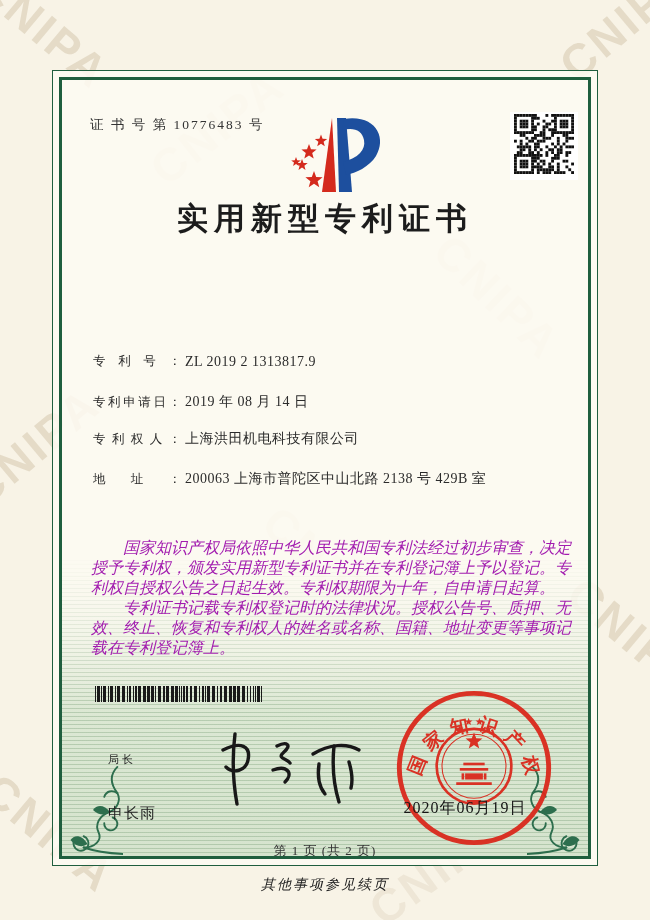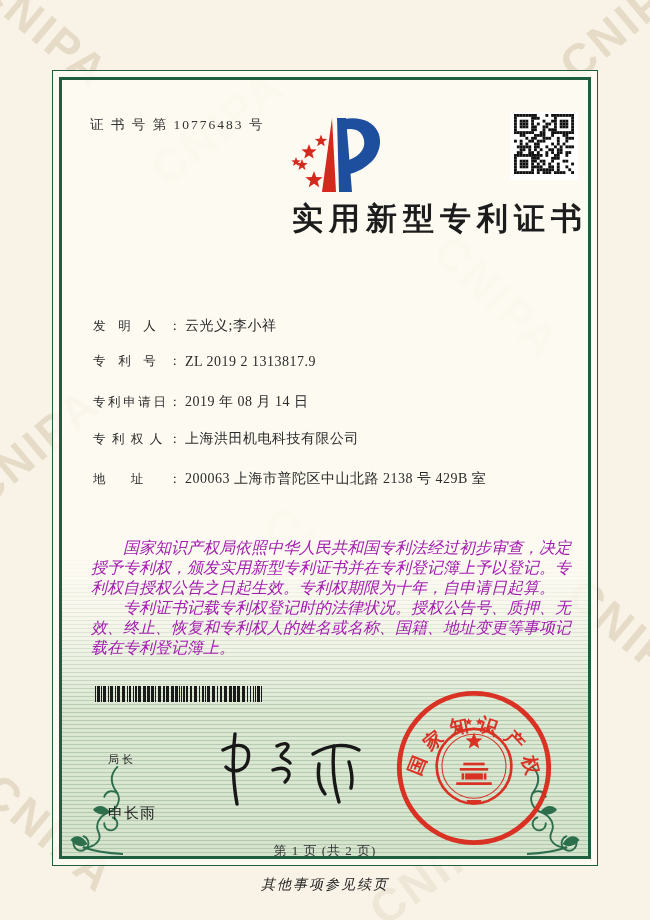--- a/index.html
+++ b/index.html
@@ -17,21 +17,21 @@
   .guilloche{position:absolute;left:0;right:0;bottom:0;height:300px;
      background:
        repeating-linear-gradient(180deg, rgba(96,140,96,0.30) 0 1px, rgba(0,0,0,0) 1px 4px),
        linear-gradient(180deg, rgba(220,231,212,0) 0%, rgba(214,228,206,0.85) 50%, rgba(211,226,203,0.95) 100%);
      -webkit-mask-image:linear-gradient(180deg, transparent 0, #000 150px);
      mask-image:linear-gradient(180deg, transparent 0, #000 150px);}
   .certno{position:absolute;left:28px;top:36px;font-size:13.5px;letter-spacing:2px;color:#333;}
   .logo{position:absolute;left:222px;top:22px;width:120px;height:95px;}
   .qr{position:absolute;left:448px;top:32px;width:68px;height:68px;background:#fff;
       display:flex;align-items:center;justify-content:center;}
-  .title{position:absolute;left:0;right:0;top:118px;text-align:right;
+  .title{position:absolute;left:0;right:0;top:118px;text-align:center;
       font-size:31px;font-weight:700;letter-spacing:6px;color:#1c1c1c;}
   .frow{position:absolute;left:31px;right:20px;font-size:14px;color:#2b2b2b;white-space:nowrap;}
   .flabel{display:inline-block;width:88px;font-size:12.5px;vertical-align:bottom;
       text-align:justify;text-align-last:justify;}
   .fvalue{margin-left:4px;letter-spacing:0.5px;}
   .fpair2{position:absolute;left:278px;top:0;}
   .paras{position:absolute;left:29px;top:458px;width:492px;font-size:16px;line-height:20px;
       font-style:italic;color:#a21caf;}
   .paras p{margin:0;text-indent:2em;}
   .barcode{position:absolute;left:33px;top:606px;}
@@ -347,23 +347,20 @@
               <rect x="42" y="60" width="3" height="3"></rect>
               <rect x="45" y="60" width="3" height="3"></rect>
               <rect x="48" y="60" width="3" height="3"></rect>
               <rect x="51" y="60" width="3" height="3"></rect>
               <rect x="60" y="60" width="3" height="3"></rect>
             </svg></span>
         </div>
 
       <div class="title">实用新型专利证书</div>
 
-      <div class="frow" style="top:237px;">
-        <span class="flabel">发明人：</span><span class="fvalue">云光义;李小祥</span>
-      </div>
       <div class="frow" style="top:273px;">
         <span class="flabel">专利号：</span><span class="fvalue">ZL 2019 2 1313817.9</span>
       </div>
       <div class="frow" style="top:313px;">
         <span class="flabel">专利申请日：</span><span class="fvalue">2019 年 08 月 14 日</span>
       </div>
       <div class="frow" style="top:350px;">
         <span class="flabel">专利权人：</span><span class="fvalue">上海洪田机电科技有限公司</span>
       </div>
       <div class="frow" style="top:390px;">
@@ -461,19 +458,20 @@
             <path d="M78,84 h24 v3 h-24 z"></path>
             <path d="M74,90 h32 v3 h-32 z"></path>
             <path d="M80,96 h20 v7 h-20 z"></path>
             <rect x="76" y="96" width="3" height="7"></rect>
             <rect x="101" y="96" width="3" height="7"></rect>
             <path d="M70,106 h40 v3 h-40 z"></path>
             <rect x="82" y="126" width="16" height="4"></rect>
           </g>
         </g>
       </svg>
+      <div class="sealdate">2020年06月19日</div>
 
       <div class="pagenum">第 1 页 (共 2 页)</div>
     </div>
   </div>
 
   <div class="contnote">其他事项参见续页</div>
 </div>
 
 </body></html>

